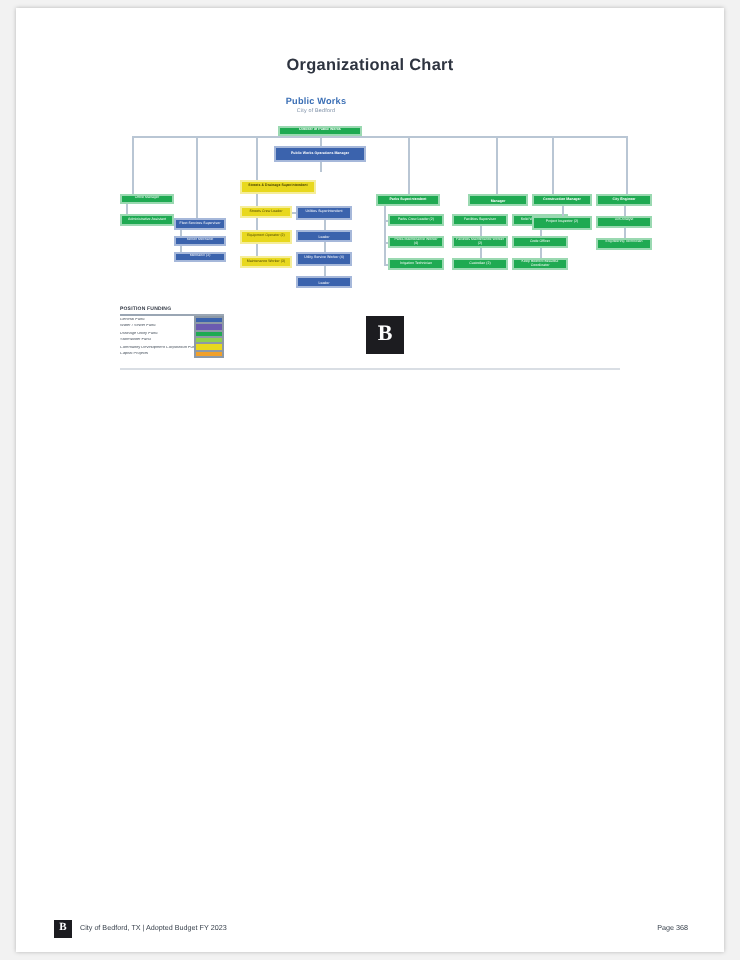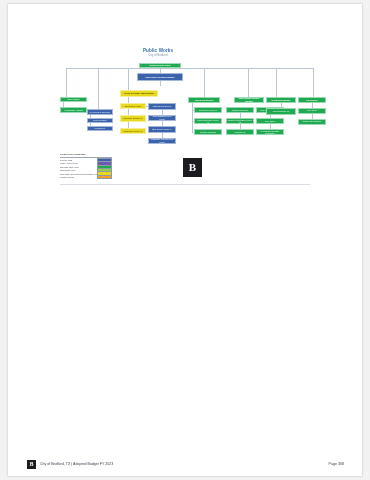--- a/index.html
+++ b/index.html
@@ -92,20 +92,21 @@
   }
   #fbadge .mark{color:#fff;font-family:"Liberation Serif",serif;font-weight:bold;font-size:5.5px;line-height:5.5px;}
   #ftext{position:absolute;left:32px;top:1.5px;font-size:3.6px;color:#3a434e;}
   #fpage{position:absolute;right:18px;top:1.5px;font-size:3.6px;color:#3a434e;}
 </style>
 </head>
 <body>
 
 <div id="page">
 
+  <div id="title">Organizational Chart</div>
   <div id="dept">Public Works</div>
   <div id="deptsub">City of Bedford</div>
 
   <div id="chart">
 
     <div class="box green head" style="left:131px;top:59px;width:42px;height:5px;">Director of Public Works</div>
     <div class="ln lnv" style="left:152px;top:64px;height:5px;"></div>
     <div class="box blue head" style="left:129px;top:69px;width:46px;height:8px;">Public Works Operations Manager</div>
 
     <div class="ln lnv" style="left:152px;top:77px;height:5px;"></div>

